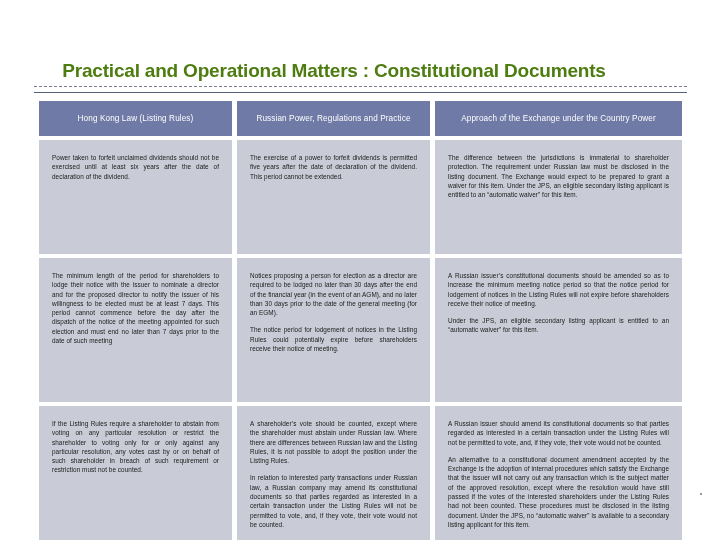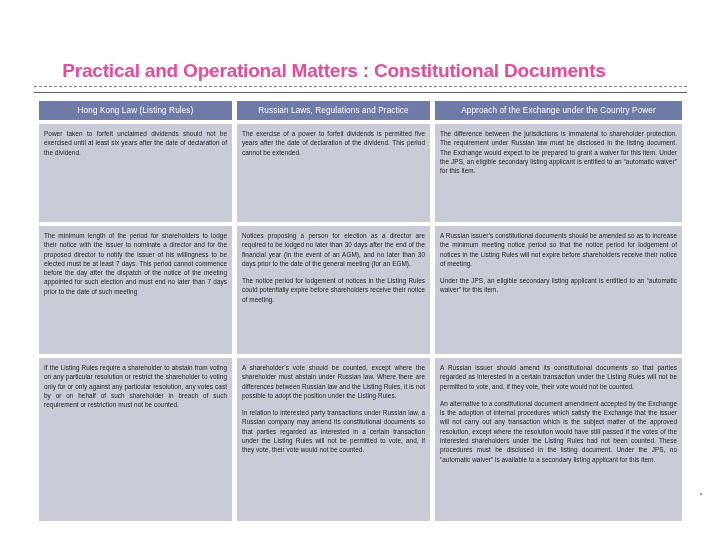--- a/index.html
+++ b/index.html
@@ -25,21 +25,21 @@
   .title {
     position: absolute;
     left: 0;
     top: 60px;
     width: 668px;
     text-align: center;
     font-family: "Liberation Sans", sans-serif;
     font-weight: bold;
     font-size: 19px;
     letter-spacing: -0.2px;
-    color: #ec4899;
+    color: #4d7c0f;
     white-space: nowrap;
   }
 
   
   .rule-dashed {
     position: absolute;
     left: 34px;
     top: 86px;
     width: 653px;
     height: 0;
@@ -58,21 +58,21 @@
   .table {
     position: absolute;
     left: 34px;
     top: 97px;
     width: 653px;
     border-collapse: separate;
     border-spacing: 5px 4px;
     table-layout: fixed;
   }
   .table th, .table td {
-    padding: 5px;
+    padding: 13px;
     margin: 0;
     vertical-align: top;
   }
   .hdr {
     background: #6f7aa6;
     color: #ffffff;
     font-size: 8.2px;
     font-weight: normal;
     text-align: center;
     padding: 5px 4px 5px 4px;
@@ -125,21 +125,21 @@
 
   <table class="table">
     <colgroup>
       <col class="col-a">
       <col class="col-b">
       <col class="col-c">
     </colgroup>
     <thead>
       <tr>
         <th class="hdr">Hong Kong Law (Listing Rules)</th>
-        <th class="hdr">Russian Laws, Regulations and Practice</th>
+        <th class="hdr">Russian Power, Regulations and Practice</th>
         <th class="hdr">Approach of the Exchange under the Country Power</th>
       </tr>
     </thead>
     <tbody>
       <tr class="r1">
         <td class="cell">
             <p>Power taken to forfeit unclaimed dividends should not be exercised until at least six years after the date of declaration of the dividend.</p>
           </td>
         <td class="cell">
             <p>The exercise of a power to forfeit dividends is permitted five years after the date of declaration of the dividend. This period cannot be extended.</p>

